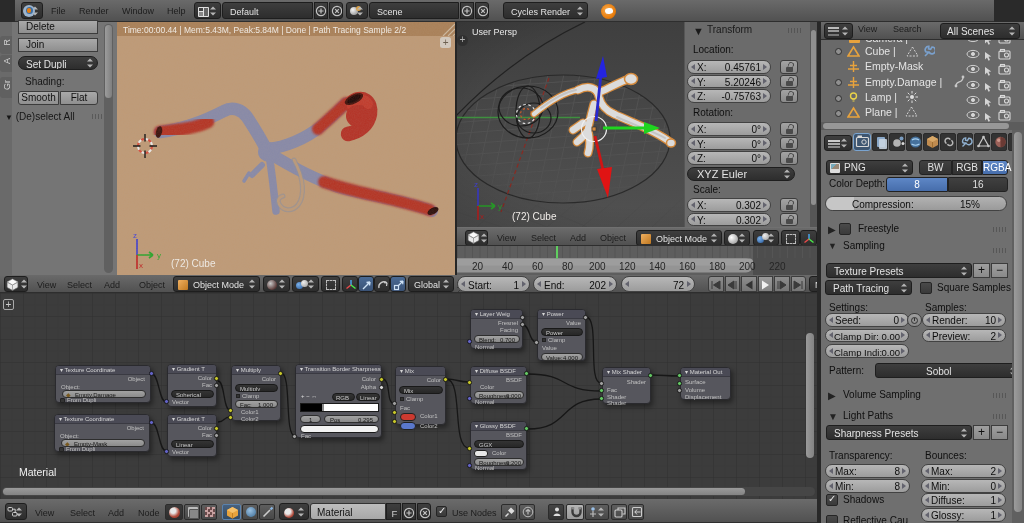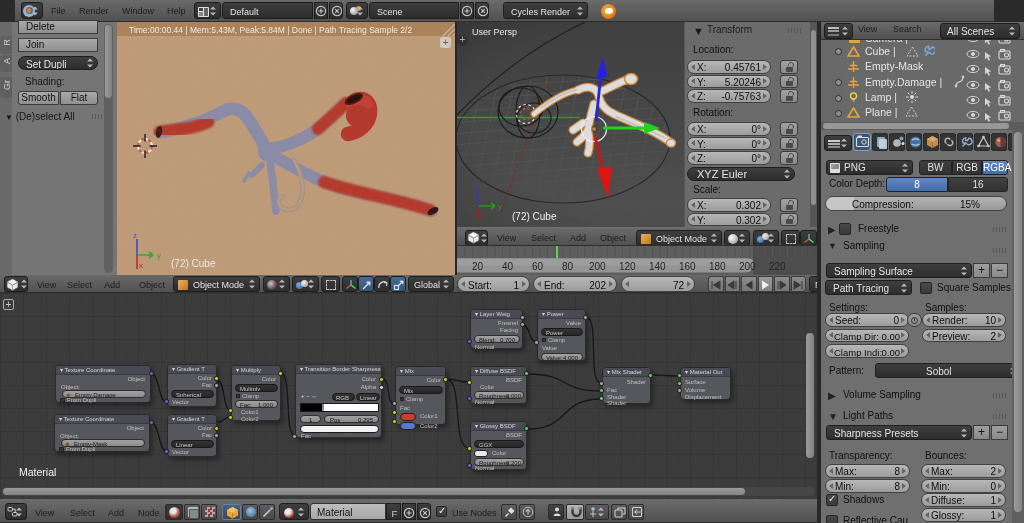--- a/index.html
+++ b/index.html
@@ -157,21 +157,21 @@
       <path d="M137 255 V239" stroke="#3b3bd0"></path>
       <path d="M137 255 H153 M153 255 L149 252 M153 255 L149 258" stroke="#2aa52a" fill="none"></path>
       <path d="M137 255 V269" stroke="#c02020"></path>
     </g>
     <text x="133" y="238" font-size="8" fill="#4343d8" font-family="Liberation Sans">z</text>
     <text x="157" y="258" font-size="8" fill="#2aa52a" font-family="Liberation Sans">y</text>
     <text x="139" y="268" font-size="8" fill="#c02020" font-family="Liberation Sans">x</text>
     <text x="171" y="267" font-size="10" fill="#f2eee8" font-family="Liberation Sans">(72) Cube</text>
   </svg>
   <div class="abs" style="left:0;top:0;width:338px;height:14px;background:#aa8057"></div>
-  <div class="abs" style="left:12px;top:2.5px;color:#f4efe9;font-size:8.5px;white-space:nowrap">Time:00:00.44 | Mem:5.43M, Peak:5.84M | Done | Path Tracing Sample 2/2</div>
+  <div class="abs" style="left:6px;top:2.5px;color:#f4efe9;font-size:8.5px;white-space:nowrap">Time:00:00.44 | Mem:5.43M, Peak:5.84M | Done | Path Tracing Sample 2/2</div>
   <svg width="338" height="253" style="position:absolute;left:0;top:0;opacity:.18">
         <filter id="nz">
           <feTurbulence type="fractalNoise" baseFrequency="0.8" numOctaves="2"></feTurbulence>
           <feColorMatrix type="matrix" values="0 0 0 0 0.45, 0 0 0 0 0.38, 0 0 0 0 0.32, 0 0 0 0.9 0"></feColorMatrix>
         </filter>
         <rect x="0" y="14" width="338" height="239" filter="url(#nz)"></rect>
       </svg>
   <svg width="14" height="14" style="position:absolute;left:324px;top:0px">
         <path d="M14 2 L2 14 M14 7 L7 14 M14 12 L12 14" stroke="#cbb79e" stroke-width="1.2"></path>
       </svg>
@@ -1215,21 +1215,21 @@
   <div class="plab" style="left:7px;top:94px;font-size:10px;color:#222">▶</div>
   <div class="chk" style="left:18px;top:93px"></div>
   <div class="plab" style="left:37px;top:93px">Freestyle</div>
   <div class="grip" style="left:172px;top:97px"></div>
   <div class="sep" style="top:110px"></div>
 
   <div class="plab" style="left:7px;top:111px;font-size:9px;color:#222">▼</div>
   <div class="plab" style="left:22px;top:110px">Sampling</div>
   <div class="grip" style="left:172px;top:118px"></div>
   <div class="dd" style="left:5px;top:133px;width:146px;height:15px">
-        <span style="position:absolute;left:7px;top:1.5px;font-size:10px">Sampling Surface</span>
+        <span style="position:absolute;left:7px;top:1.5px;font-size:10px">Texture Presets</span>
         <div class="ud"></div>
       </div>
   <div class="btn" style="left:152px;top:133px;width:17px;height:15px;line-height:13px;font-size:12px;background:linear-gradient(#9e9e9e,#8a8a8a)">+</div>
   <div class="btn" style="left:170px;top:133px;width:17px;height:15px;line-height:13px;font-size:12px;background:linear-gradient(#9e9e9e,#8a8a8a)">−</div>
   <div class="dd" style="left:4px;top:150px;width:87px;height:15px">
         <span style="position:absolute;left:7px;top:1.5px;font-size:10px">Path Tracing</span>
         <div class="ud"></div>
       </div>
   <div class="chk" style="left:99px;top:152px"></div>
   <div class="plab" style="left:116px;top:152px">Square Samples</div>

